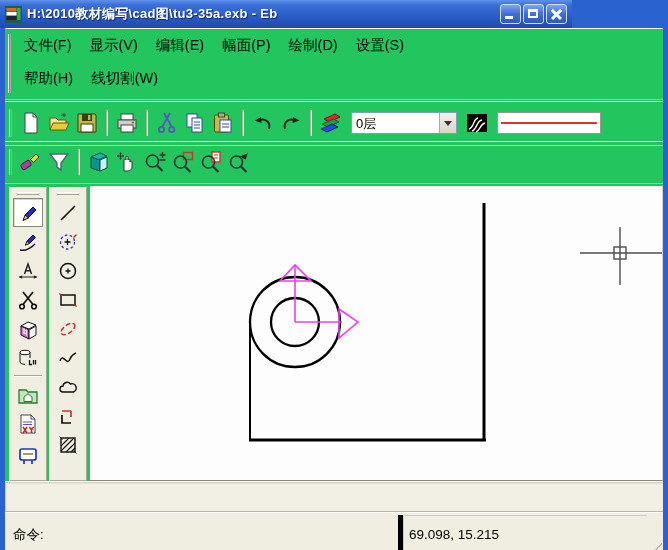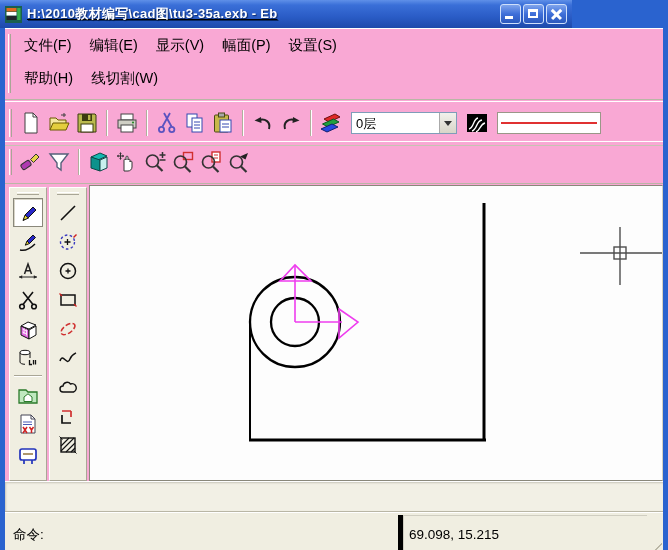--- a/index.html
+++ b/index.html
@@ -3,41 +3,41 @@
 <meta charset="utf-8">
 <style>
   * { margin:0; padding:0; box-sizing:border-box; }
   html,body { width:668px; height:550px; overflow:hidden; background:#4b4b4b;
     font-family:"Liberation Sans","DejaVu Sans",sans-serif; }
   .window { position:relative; width:668px; height:550px; background:#2a63cf; }
 
   
   .titlebar { position:absolute; top:0; left:0; width:572px; height:28px;
     background:linear-gradient(180deg,#5f90e8 0%,#3a6fd8 18%,#2a5cc6 60%,#1d4aab 100%);
-    display:flex; align-items:center; padding:10px 5px; gap:5px;text-decoration:underline; }
+    display:flex; align-items:center; padding:10px 5px; gap:5px; }
   .app-icon { width:17px; height:17px; flex:0 0 auto; }
   .title-text { flex:1; color:#fff; font-weight:bold; font-size:13px;
     white-space:nowrap; overflow:hidden; text-shadow:1px 1px 1px rgba(0,20,60,.7);
     letter-spacing:.3px; }
   .win-btns { display:flex; gap:2px; }
   .win-btn { width:21px; height:20px; border-radius:3px;
     background:linear-gradient(180deg,#7fa4ec 0%,#3e6fd9 50%,#2c59bd 100%);
     border:1px solid #cfe0fb; position:relative; cursor:pointer; }
   .win-btn .glyph-min { position:absolute; left:4px; bottom:4px; width:8px; height:3px; background:#fff; }
   .win-btn .glyph-max { position:absolute; left:4px; top:4px; width:10px; height:9px;
     border:2px solid #fff; border-top-width:3px; }
   .win-btn .glyph-close { position:absolute; inset:0; }
   .win-btn .glyph-close:before,.win-btn .glyph-close:after { content:""; position:absolute;
     left:3px; top:8px; width:13px; height:2.6px; background:#fff; }
   .win-btn .glyph-close:before { transform:rotate(45deg); }
   .win-btn .glyph-close:after  { transform:rotate(-45deg); }
 
   
   .body { position:absolute; top:28px; left:5px; width:658px; height:517px;
-    background:#f9a8d4; }
+    background:#22c55e; }
 
   
   .menubar { position:absolute; top:0; left:0; width:658px; height:72px;
     border-bottom:1px solid #b9b6a5; box-shadow:inset 0 1px 0 #fff; padding-left:10px; }
   .menubar .grip { position:absolute; left:3px; top:6px; bottom:6px; width:3px;
     border-left:1px solid #fff; border-right:1px solid #a9a696; }
   .menu-row { display:flex; height:33px; align-items:center; padding-top:2px; }
   .menu-item { padding:3px 9px; font-size:14.5px; color:#000; cursor:default; white-space:nowrap; }
 
   
@@ -122,23 +122,24 @@
         </div>
     </div>
   </div>
 
   <div class="body">
 
     <div class="menubar">
       <div class="grip"></div>
       <div class="menu-row">
         <span class="menu-item">文件(F)</span>
+        <span class="menu-item">显示(V)</span>
         <span class="menu-item">编辑(E)</span>
-        <span class="menu-item">显示(V)</span>
         <span class="menu-item">幅面(P)</span>
+        <span class="menu-item">绘制(D)</span>
         <span class="menu-item">设置(S)</span>
       </div>
       <div class="menu-row">
         <span class="menu-item">帮助(H)</span>
         <span class="menu-item">线切割(W)</span>
       </div>
     </div>
 
     <div class="toolbar toolbar1">
       <div class="grip"></div>

